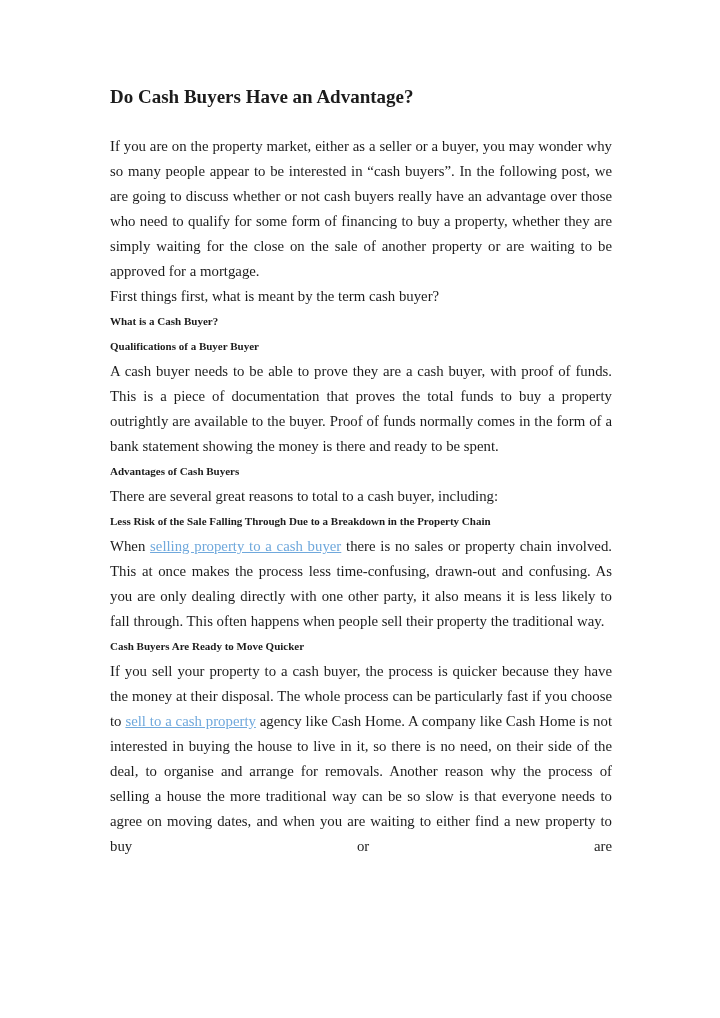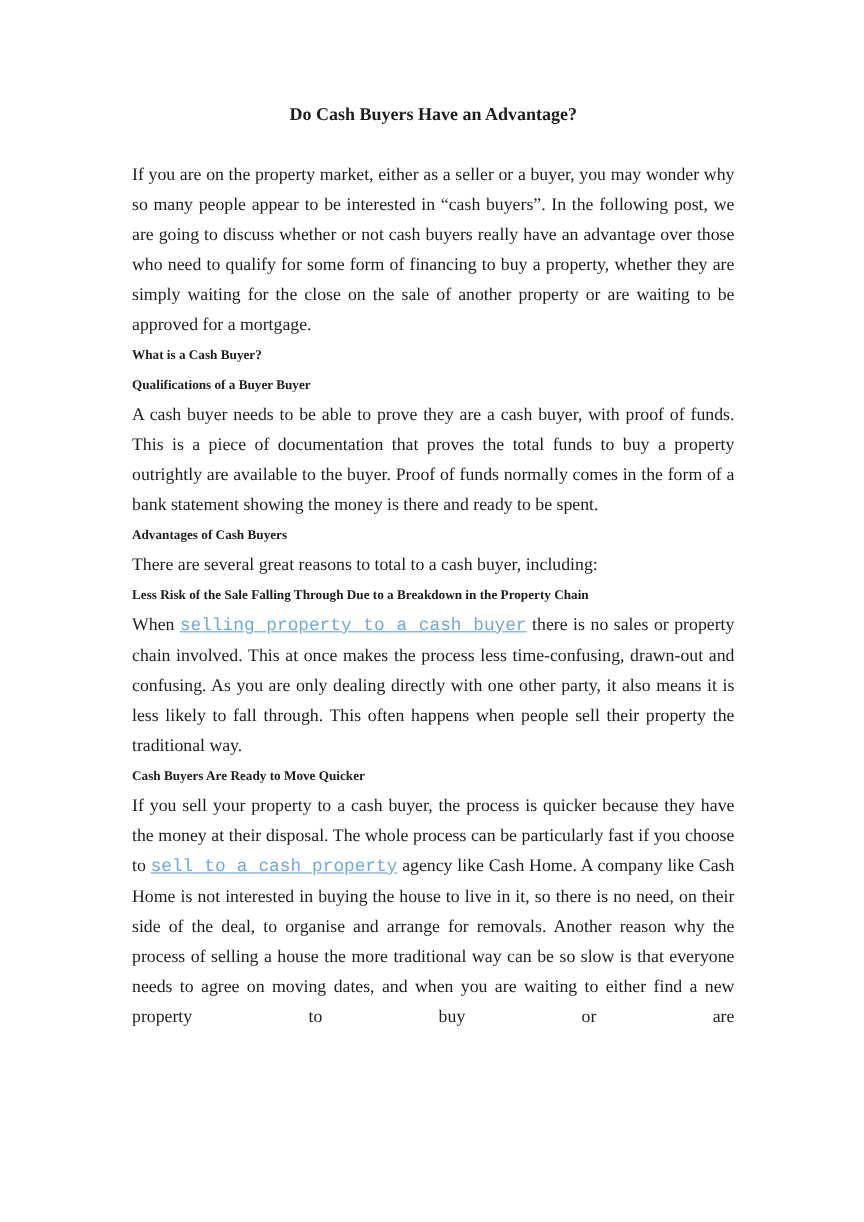--- a/index.html
+++ b/index.html
@@ -19,23 +19,22 @@
     position: absolute;
     top: 84px;
     left: 110px;
     width: 502px;
     color: #1c1c1c;
     font-size: 14.8px;
     line-height: 25px;
   }
   .doc-title {
     margin: 0 0 25px 0;
-    font-size: 15px;
+    font-size: 19px;
     font-weight: bold;
-    text-align: center;
     line-height: 25px;
     color: #1c1c1c;
   }
   .doc-heading {
     margin: 0;
     font-size: 11px;
     font-weight: bold;
     line-height: 25px;
     text-align: justify;
     color: #1c1c1c;
@@ -45,31 +44,31 @@
     text-align: justify;
     line-height: 25px;
   }
   .doc-para.justify-last {
     text-align-last: justify;
   }
   .doc-link {
     color: var(--link-color, #6fa8dc);
     text-decoration: underline;
     cursor: pointer;
-    font-family: Liberation Mono, monospace;
   }
 </style>
 </head>
 <body>
 
 <div class="page">
   <div class="content">
     <h1 class="doc-title">Do Cash Buyers Have an Advantage?</h1>
     <div id="doc-body">
         <p class="doc-para"><span>If you are on the property market, either as a seller or a buyer, you may wonder why so many people appear to be interested in “cash buyers”. In the following post, we are going to discuss whether or not cash buyers really have an advantage over those who need to qualify for some form of financing to buy a property, whether they are simply waiting for the close on the sale of another property or are waiting to be approved for a mortgage.</span></p>
+        <p class="doc-para"><span>First things first, what is meant by the term cash buyer?</span></p>
         <h2 class="doc-heading"><span>What is a Cash Buyer?</span></h2>
         <h2 class="doc-heading"><span>Qualifications of a Buyer Buyer</span></h2>
         <p class="doc-para"><span>A cash buyer needs to be able to prove they are a cash buyer, with proof of funds. This is a piece of documentation that proves the total funds to buy a property outrightly are available to the buyer. Proof of funds normally comes in the form of a bank statement showing the money is there and ready to be spent.</span></p>
         <h2 class="doc-heading"><span>Advantages of Cash Buyers</span></h2>
         <p class="doc-para"><span>There are several great reasons to total to a cash buyer, including:</span></p>
         <h2 class="doc-heading"><span>Less Risk of the Sale Falling Through Due to a Breakdown in the Property Chain</span></h2>
         <p class="doc-para"><span>When </span><a class="doc-link" href="#">selling property to a cash buyer</a><span> there is no sales or property chain involved. This at once makes the process less time-confusing, drawn-out and confusing. As you are only dealing directly with one other party, it also means it is less likely to fall through. This often happens when people sell their property the traditional way.</span></p>
         <h2 class="doc-heading"><span>Cash Buyers Are Ready to Move Quicker</span></h2>
         <p class="doc-para justify-last"><span>If you sell your property to a cash buyer, the process is quicker because they have the money at their disposal. The whole process can be particularly fast if you choose to </span><a class="doc-link" href="#">sell to a cash property</a><span> agency like Cash Home. A company like Cash Home is not interested in buying the house to live in it, so there is no need, on their side of the deal, to organise and arrange for removals. Another reason why the process of selling a house the more traditional way can be so slow is that everyone needs to agree on moving dates, and when you are waiting to either find a new property to buy or are</span></p>
       </div>

